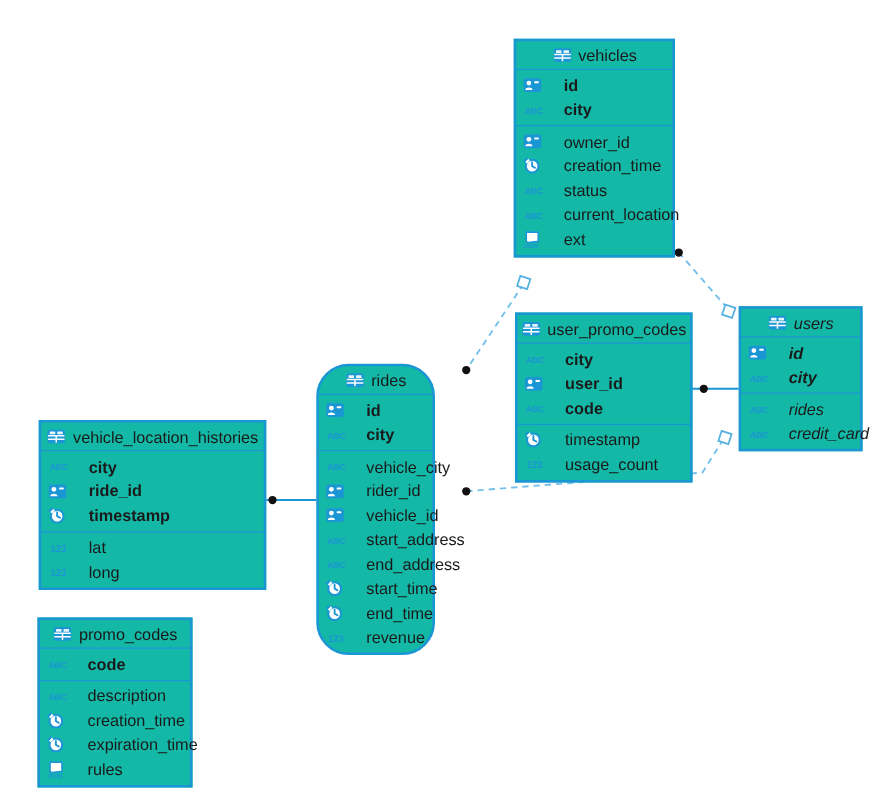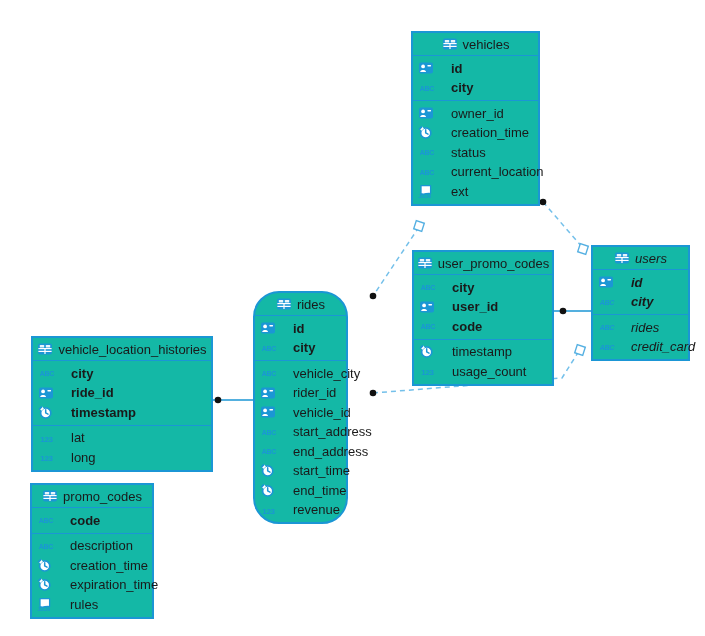--- a/index.html
+++ b/index.html
@@ -419,21 +419,21 @@
           <div class="row">
             <span class="icon">
               <svg width="18" height="12" viewBox="0 0 18 12">
       <text x="8.5" y="9.8" text-anchor="middle" font-size="8" font-weight="bold" letter-spacing="-0.3" fill="#1b96d5" font-family="'Liberation Sans',sans-serif">123</text>
               </svg>
             </span>
             <span class="lbl">long</span>
           </div>
         </div>
       </div>
-      <div class="table" style="left: 30px; top: 483px; width: 124px;">
+      <div class="table" style="left: 30px; top: 494px; width: 124px;">
         <div class="hdr">
           <span class="icon">
             <svg width="16" height="14" viewBox="0 0 16 14">
       <rect x="1" y="1.5" width="14" height="11" rx="2" fill="#1b96d5"></rect>
       <rect x="2.8" y="3.1" width="4.4" height="2.3" rx="0.5" fill="#fff" opacity="0.9"></rect>
       <rect x="8.8" y="3.1" width="4.4" height="2.3" rx="0.5" fill="#fff" opacity="0.9"></rect>
       <line x1="1.4" y1="6.6" x2="14.6" y2="6.6" stroke="#fff" stroke-width="1.2"></line>
       <line x1="8" y1="6.6" x2="8" y2="12" stroke="#fff" stroke-width="1.2"></line>
       <line x1="1.4" y1="9.4" x2="14.6" y2="9.4" stroke="#fff" stroke-width="1.2"></line>
             </svg>

